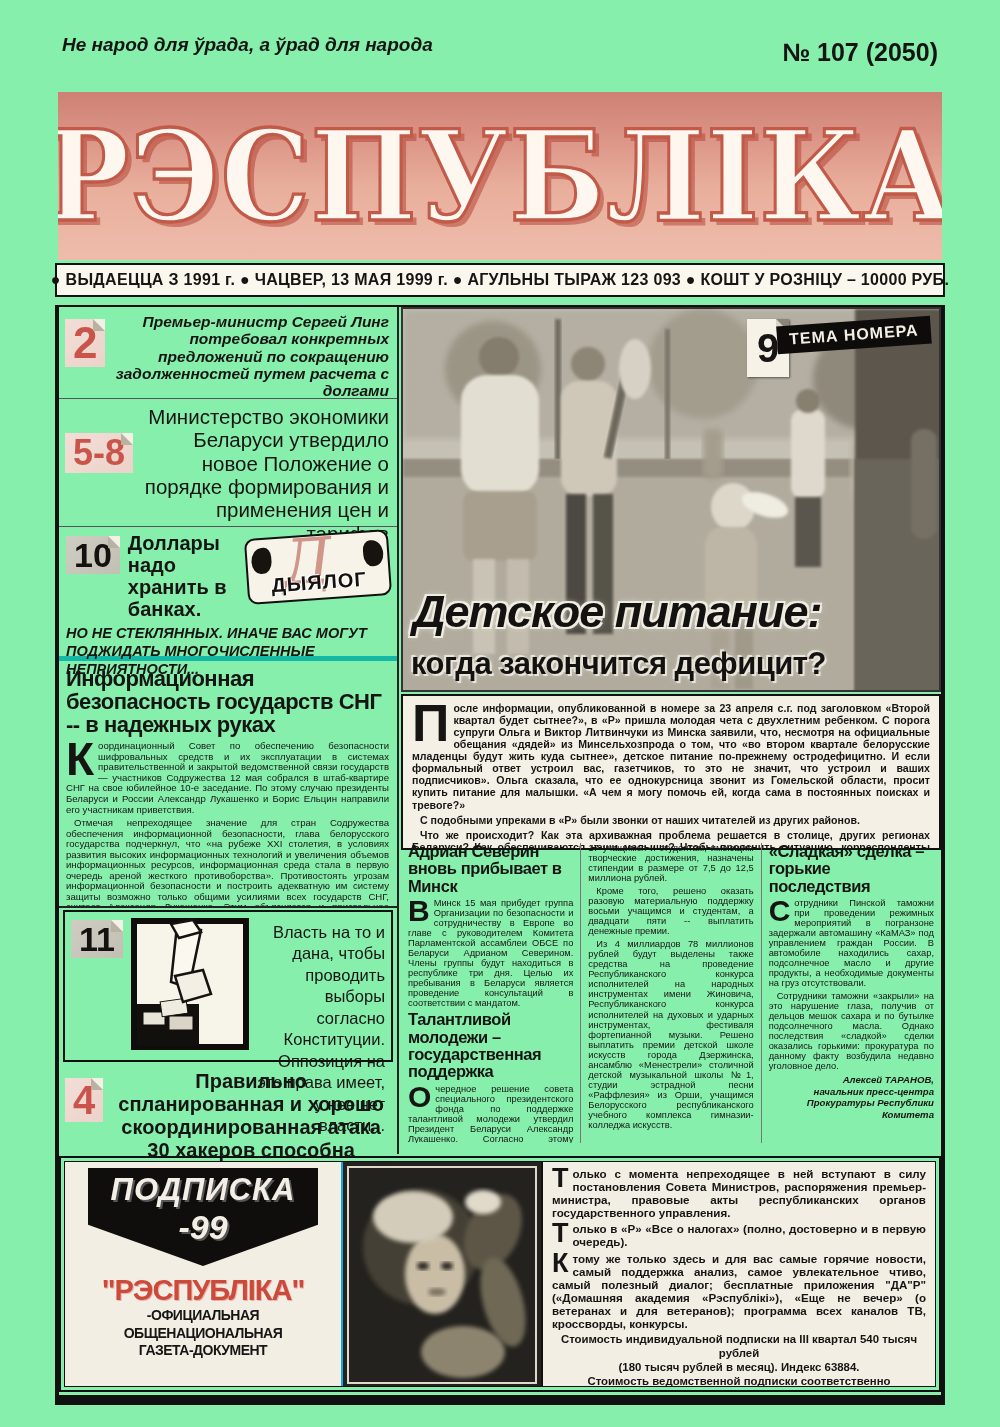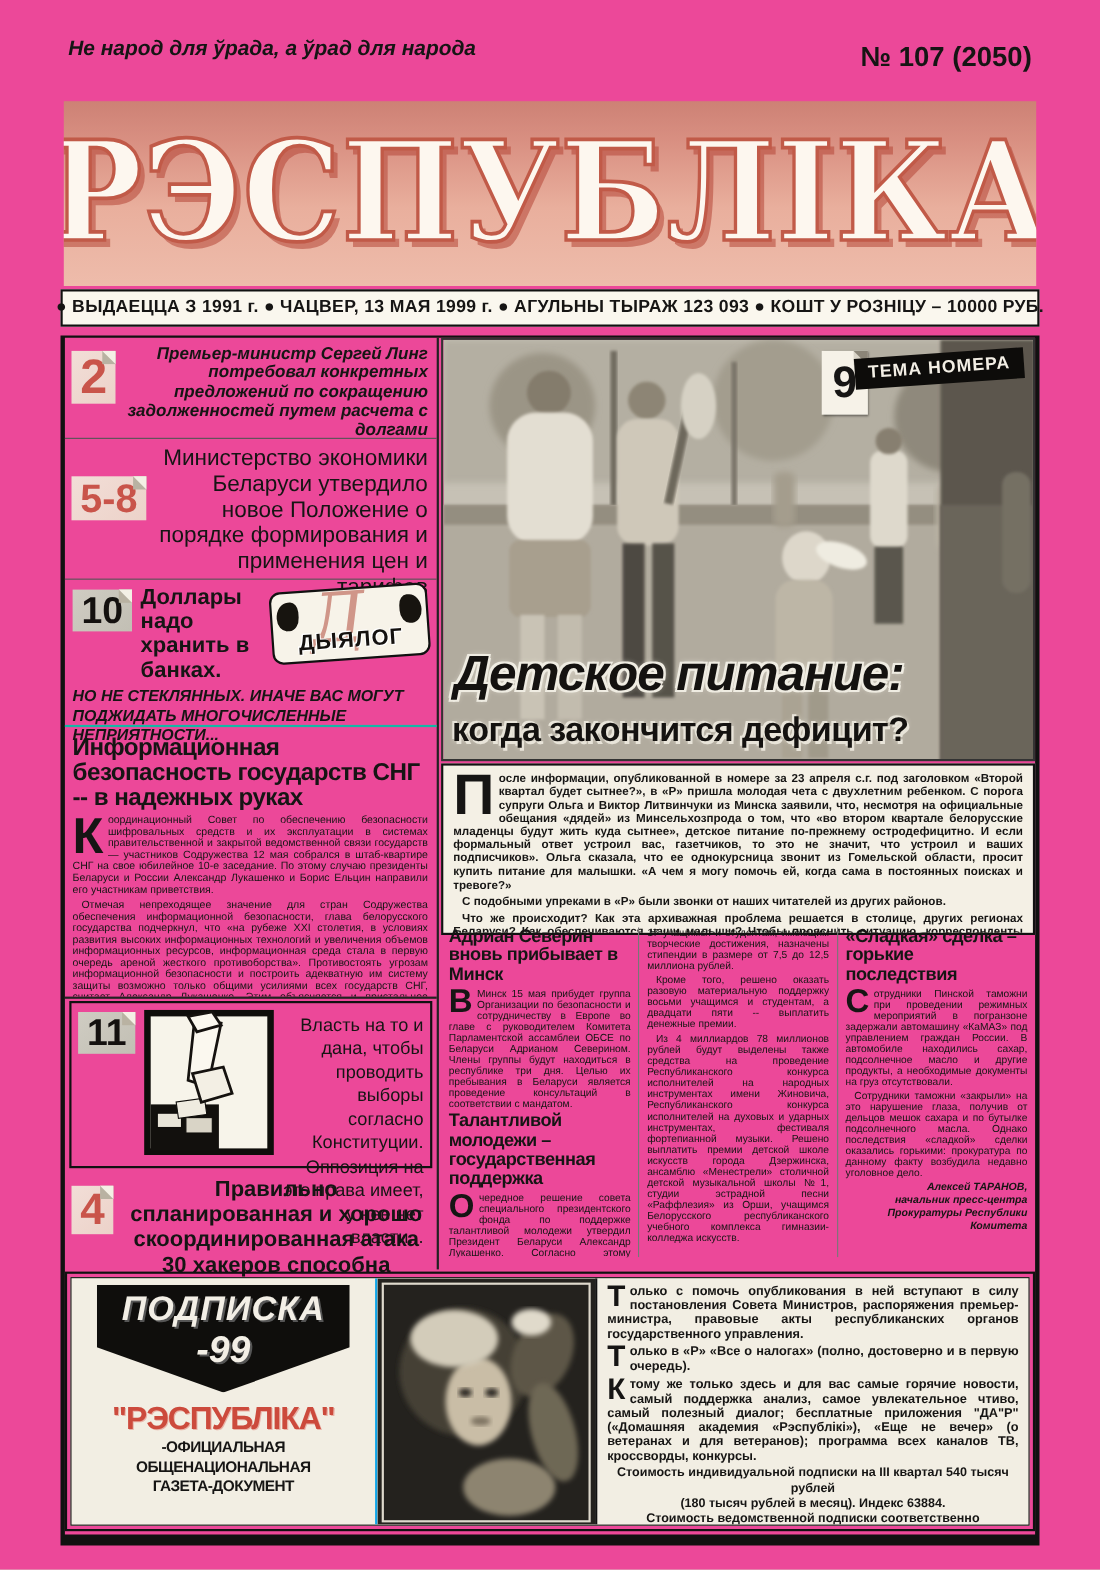--- a/index.html
+++ b/index.html
@@ -1,16 +1,16 @@
 <!DOCTYPE html>
 <html><head>
 <meta charset="utf-8">
 <style>
   html,body{margin:0;padding:0;background:#d8d4c8;}
-  .page{position:relative;width:1000px;height:1427px;background:#ec4899;
+  .page{position:relative;width:1000px;height:1427px;background:#86efac;
         font-family:"Liberation Sans",sans-serif;color:#161514;overflow:hidden;margin:0 auto;}
   
   .hdr-slogan{position:absolute;left:62px;top:34px;font-size:19px;font-weight:bold;font-style:italic;}
   .hdr-author{position:absolute;left:0;right:110px;top:68px;text-align:center;font-size:17px;font-weight:bold;font-style:italic;}
   .hdr-issue{position:absolute;right:62px;top:38px;font-size:25px;font-weight:bold;}
   
   .masthead{position:absolute;left:58px;top:92px;width:884px;height:168px;
             background:linear-gradient(180deg,#cd8175 0%,#d99082 22%,#e9af9d 58%,#eebcab 100%);
             display:flex;align-items:center;justify-content:center;overflow:hidden;}
   .masthead span{font-family:"DejaVu Serif",serif;font-weight:bold;font-size:112px;line-height:1;
@@ -34,21 +34,21 @@
   .badge.blk{color:#14110f;background:linear-gradient(135deg,#cfccc2,#c2bfb4);}
   .teaser{display:flex;gap:10px;align-items:flex-start;padding:6px 8px 4px 6px;box-sizing:border-box;border-bottom:1px solid #555;}
   .teaser .txt{flex:1;text-align:right;}
   .t1{height:92px;} .t1 .txt{font-size:15.5px;font-weight:bold;font-style:italic;line-height:1.12;}
   .t1 .badge{font-size:44px;margin-top:6px;}
   .t2{height:128px;} .t2 .txt{font-size:20.5px;line-height:1.14;}
   .t2 .badge{font-size:36px;margin-top:28px;}
   .t4{height:92px;border-bottom:none;} .t4 .txt{font-size:20px;font-weight:bold;line-height:1.15;text-align:center;}
   .t4 .badge{font-size:40px;margin-top:8px;}
   
-  .dollars{height:134px;border-bottom:2px solid #14b8a6;box-sizing:border-box;padding:5px 7px;}
+  .dollars{height:134px;border-bottom:5px solid #14b8a6;box-sizing:border-box;padding:5px 7px;}
   .dollars .row{display:flex;gap:8px;align-items:flex-start;}
   .dollars .badge{font-size:34px;margin-top:4px;}
   .dollars .head{flex:1;font-size:20px;font-weight:bold;line-height:1.1;}
   .dlogo{flex:0 0 140px;height:62px;border:2px solid #111;border-radius:10px;background:#f7f3e9;
          transform:rotate(-4deg);position:relative;overflow:hidden;margin-top:2px;}
   .dlogo .script{position:absolute;left:34px;top:-12px;font-family:"DejaVu Serif",serif;font-style:italic;
          font-size:62px;color:#c98578;opacity:.85;}
   .dlogo .word{position:absolute;left:0;right:0;bottom:4px;text-align:center;font-size:20px;font-weight:bold;
          letter-spacing:1px;color:#14110f;text-shadow:1px 1px 0 #fff,-1px -1px 0 #fff;}
   .face{position:absolute;top:8px;width:20px;height:26px;background:#17140f;border-radius:60% 40% 50% 50%;}
@@ -309,21 +309,21 @@
             <ellipse cx="150" cy="70" rx="26" ry="40" fill="#5d5747" transform="rotate(25 150 70)" filter="url(#b3)"></ellipse>
             <ellipse cx="160" cy="140" rx="20" ry="46" fill="#6e6754" transform="rotate(-15 160 140)" filter="url(#b3)"></ellipse>
             <ellipse cx="140" cy="40" rx="18" ry="12" fill="#e0dacb" filter="url(#b3)"></ellipse>
             <ellipse cx="120" cy="190" rx="42" ry="26" fill="#8d8470" filter="url(#b3)"></ellipse>
             <rect x="5" y="5" width="188" height="216" fill="none" stroke="#ded9cc" stroke-width="2"></rect>
           </svg>
         </div>
 
         <div class="subtxt">
           <div class="bodytxt">
-            <p class="first"><span class="dc">Т</span><span>олько с помочь опубликования в ней вступают в силу постановления Совета Министров, распоряжения премьер-министра, правовые акты республиканских органов государственного управления.</span></p>
+            <p class="first"><span class="dc">Т</span><span>олько с момента непреходящее в ней вступают в силу постановления Совета Министров, распоряжения премьер-министра, правовые акты республиканских органов государственного управления.</span></p>
             <p class="first"><span class="dc">Т</span><span>олько в «Р» «Все о налогах» (полно, достоверно и в первую очередь).</span></p>
             <p class="first"><span class="dc">К</span><span>тому же только здесь и  для вас самые горячие новости, самый поддержка анализ, самое увлекательное чтиво, самый полезный диалог; бесплатные приложения "ДА"Р" («Домашняя академия «Рэспублікі»), «Еще не вечер» (о ветеранах и для ветеранов); программа всех каналов ТВ, кроссворды, конкурсы.</span></p>
           </div>
           <div class="cost">
             <div>Стоимость индивидуальной подписки на III квартал 540 тысяч рублей</div>
             <div>(180 тысяч рублей в месяц). Индекс 63884.</div>
             <div>Стоимость ведомственной подписки соответственно</div>
 
           </div>
 

